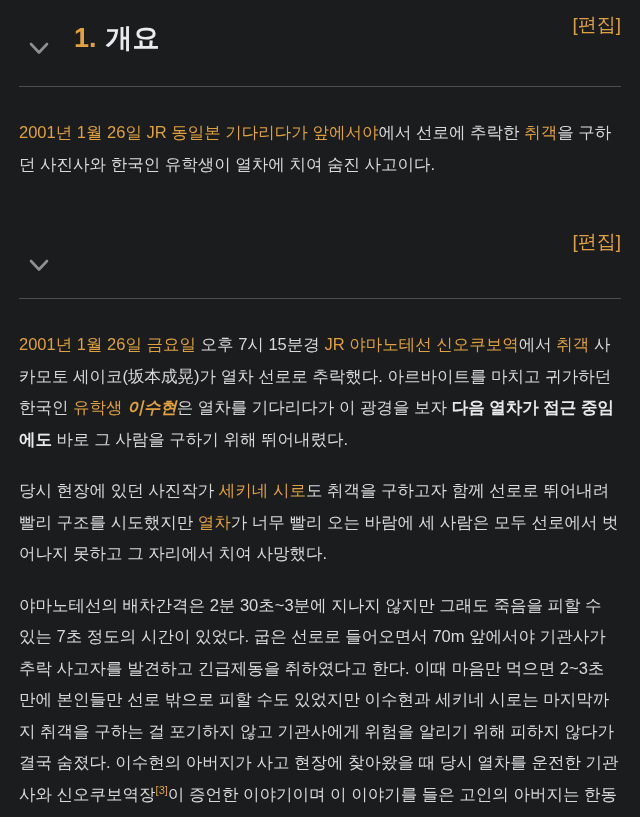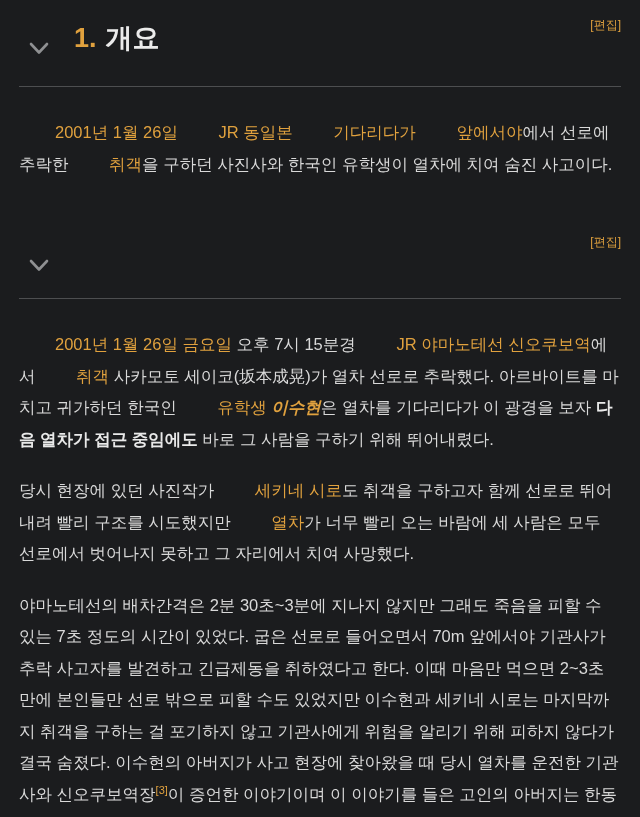--- a/index.html
+++ b/index.html
@@ -39,38 +39,38 @@
     font-size:27px;
     line-height:34px;
     font-weight:700;
     color:var(--heading);
     letter-spacing:0;
   }
   h2 .h-num{color:var(--link);margin-right:9px;}
   .spacer{flex:1 1 auto;}
   .edit-link{
     flex:0 0 auto;
-    font-size:12px;
+    font-size:19px;
     line-height:18px;
     color:var(--link);
     text-decoration:none;
     margin-top:0;
     cursor:pointer;
   }
   .section-body{padding-top:30px;}
   .para{
     margin:0 0 20px 0;
     font-size:16.5px;
     line-height:31.5px;
     word-break:normal;
     overflow-wrap:break-word;
   }
   .seg-n{color:var(--text);}
   .seg-bold{color:#e9e9e9;font-weight:700;}
-  .seg-link{color:var(--link);cursor:pointer;margin-left:36px;}
+  .seg-link{color:var(--link);cursor:pointer;}
   .seg-link-bold{color:var(--link);font-weight:700;cursor:pointer;font-style:italic;}
   sup.seg-sup{
     color:var(--link);
     font-size:11px;
     line-height:0;
     vertical-align:super;
     cursor:pointer;
   }
 </style>
 </head>

